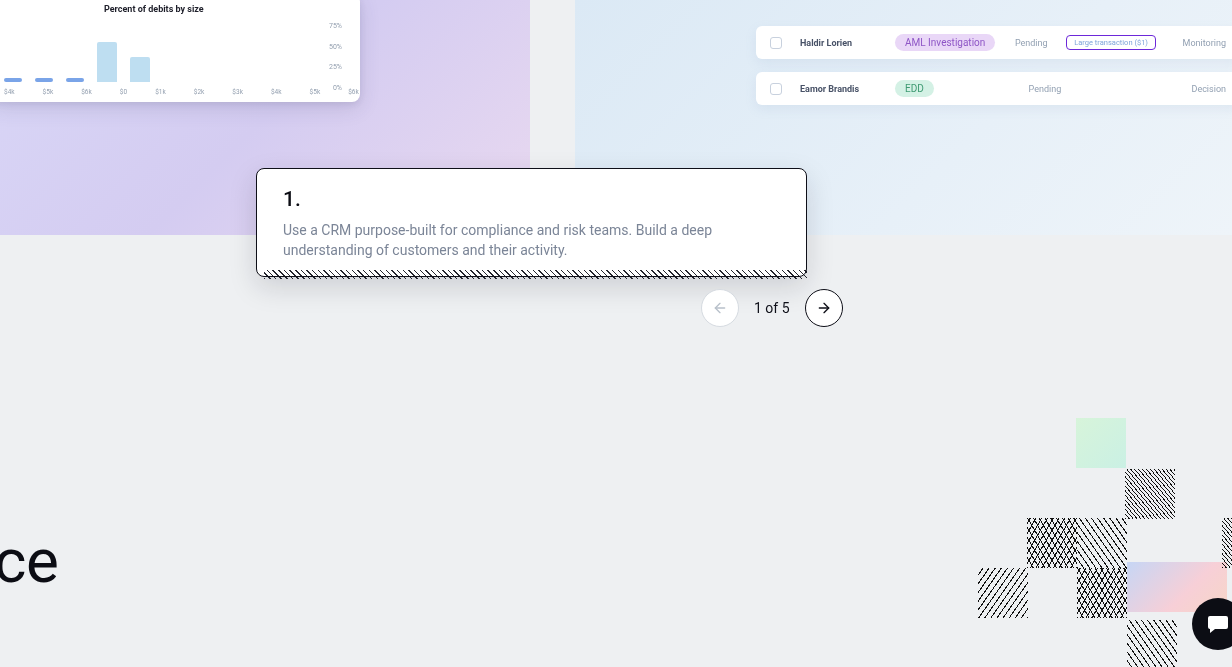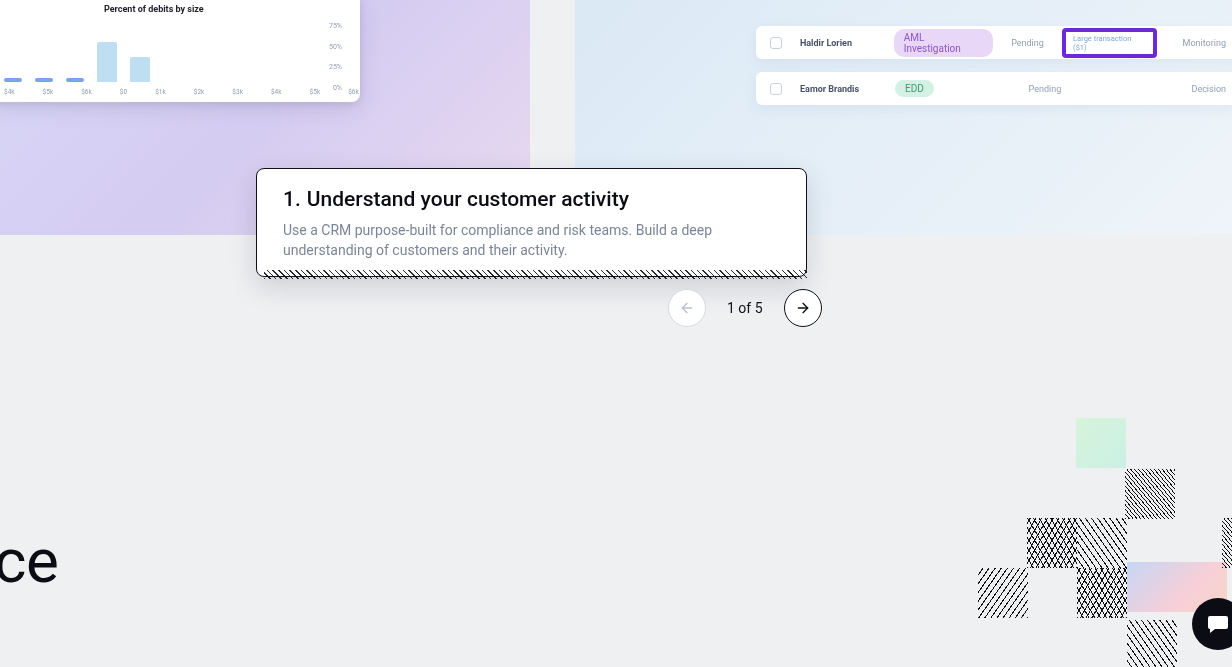--- a/index.html
+++ b/index.html
@@ -36,39 +36,39 @@
   .x-labels span { width: 20px; font-size: 6.5px; color: #94a0b0; text-align: center; }
 
   
   .row { position: absolute; left: 756px; right: -8px; height: 33px; background: #fff; border-radius: 6px; box-shadow: 0 4px 12px rgba(120,150,190,.12); display:flex; align-items:center; padding:0 14px; font-size: 9px; color:#5e6b7d;}
   .row .chk { width:12px; height:12px; border:1px solid #c8d1de; border-radius:3px; margin-right:18px;}
   .row .name { width: 95px; font-weight:700; color:#485267;}
   .row .pill { padding: 3px 10px; border-radius: 10px; font-size: 10px; margin-right: auto;}
   .pill-purple { background:#e9d7f7; color:#8e56c6;}
   .pill-green { background:#d4f1e5; color:#3e9a72;}
   .row .stat { width:70px; text-align:center; color:#92a0b2;}
-  .row .tag { border:4px solid #6d28d9; color:#7ea5d9; border-radius:4px; padding:2px 7px; font-size:7.5px;}
+  .row .tag { border:1px solid #6d28d9; color:#7ea5d9; border-radius:4px; padding:2px 7px; font-size:7.5px;}
   .row .last { width:70px; text-align:right; color:#92a0b2;}
 
   
   .callout {
     position:absolute; left:256px; top:168px; width:551px; height:109px;
     background:#fff; border:1.5px solid #0e0f18; border-radius:8px;
     box-shadow: 0 10px 28px rgba(20,22,40,.15);
     padding: 18px 26px 16px 26px;
   }
   .callout h2 { font-size:21px; font-weight:500; color:#0c0d14; display:flex; gap:6px; }
   .callout p { margin-top:9px; font-size:14px; line-height:1.45; color:#7b8597; max-width:460px;}
   .callout-hatch { position:absolute; left:264px; top:270px; width:543px; height:9px; overflow:hidden; opacity:.9;}
   .callout-hatch::before { content:""; position:absolute; inset:0;
     background: repeating-linear-gradient(45deg, #0e0f18 0 1px, transparent 1px 4px);
   }
 
   
-  .pager { position:absolute; left:668px; top:289px; display:flex; align-items:center; gap:21px;}
+  .pager { position:absolute; left:701px; top:289px; display:flex; align-items:center; gap:15px;}
   .circ-btn { width:38px; height:38px; border-radius:50%; display:flex; align-items:center; justify-content:center; background:#fff; cursor:pointer; }
   .circ-btn.disabled { border:1.5px solid #d6dbe1; color:#b8c0ca; }
   .circ-btn.enabled  { border:1.5px solid #0e0f18; color:#0e0f18; }
   .pager-count { font-size:14px; color:#0e0f18; }
 
   
   .frag-text { position:absolute; left:-6px; top:524px; font-size:62px; font-weight:400; letter-spacing:-0.5px; color:#0c0d14; }
 
   
   .deco { position:absolute; }
@@ -143,21 +143,20 @@
     <div class="chk"></div>
     <div class="name">Eamor Brandis</div>
     <div class="pill pill-green">EDD</div>
     <div class="stat" style="margin-right:auto;">Pending</div>
     <div class="last">Decision</div>
   </div>
 
   <div class="callout">
     <h2>
       <span>1.</span>
-      <span>Understand your customer activity</span>
     </h2>
     <p>Use a CRM purpose-built for compliance and risk teams. Build a deep understanding of customers and their activity.</p>
   </div>
   <div class="callout-hatch"></div>
 
   <div class="pager">
     <div class="circ-btn disabled">
       <svg width="16" height="16" viewBox="0 0 24 24" fill="none" stroke="currentColor" stroke-width="2" stroke-linecap="round" stroke-linejoin="round">
           <line x1="19" y1="12" x2="5" y2="12"></line>
           <polyline points="12 19 5 12 12 5"></polyline>

